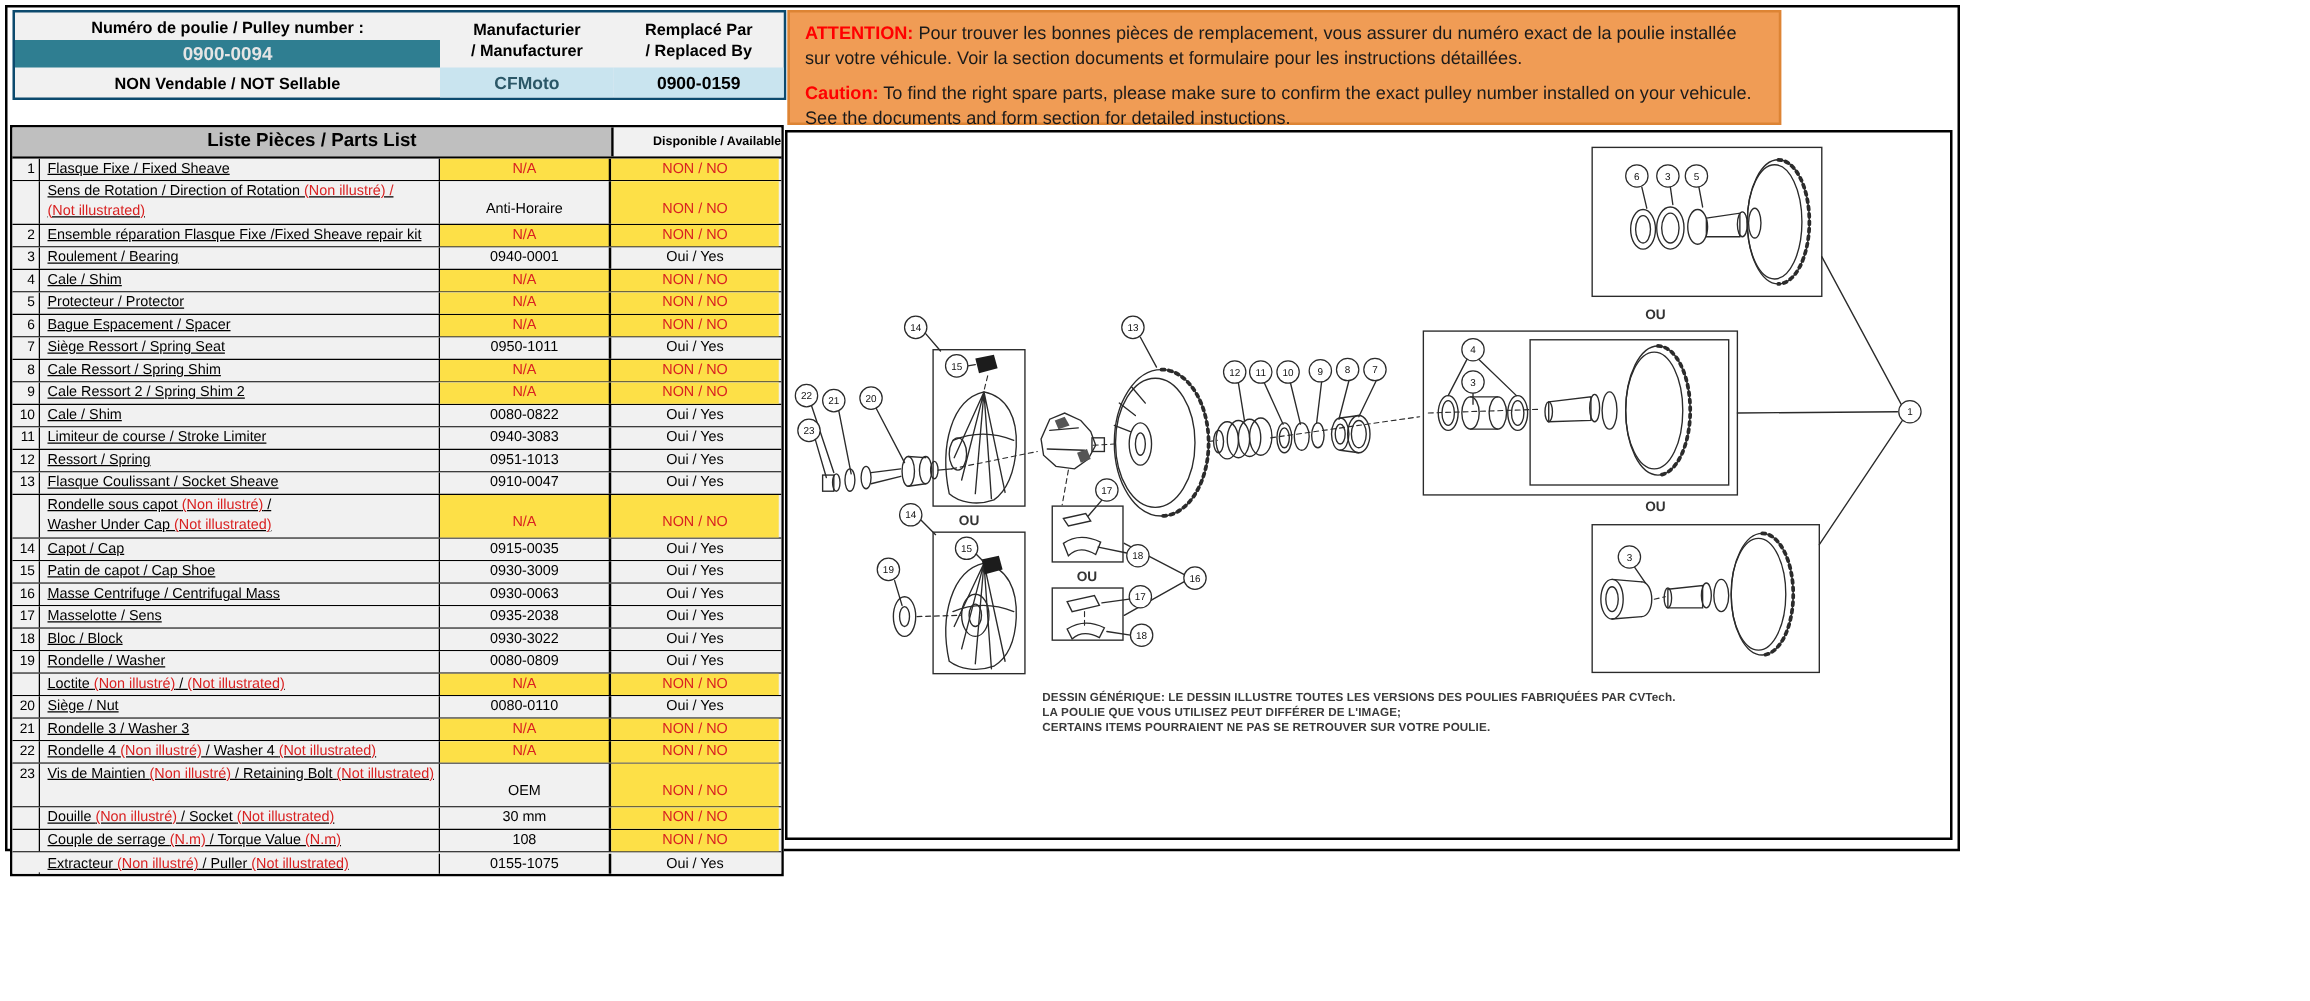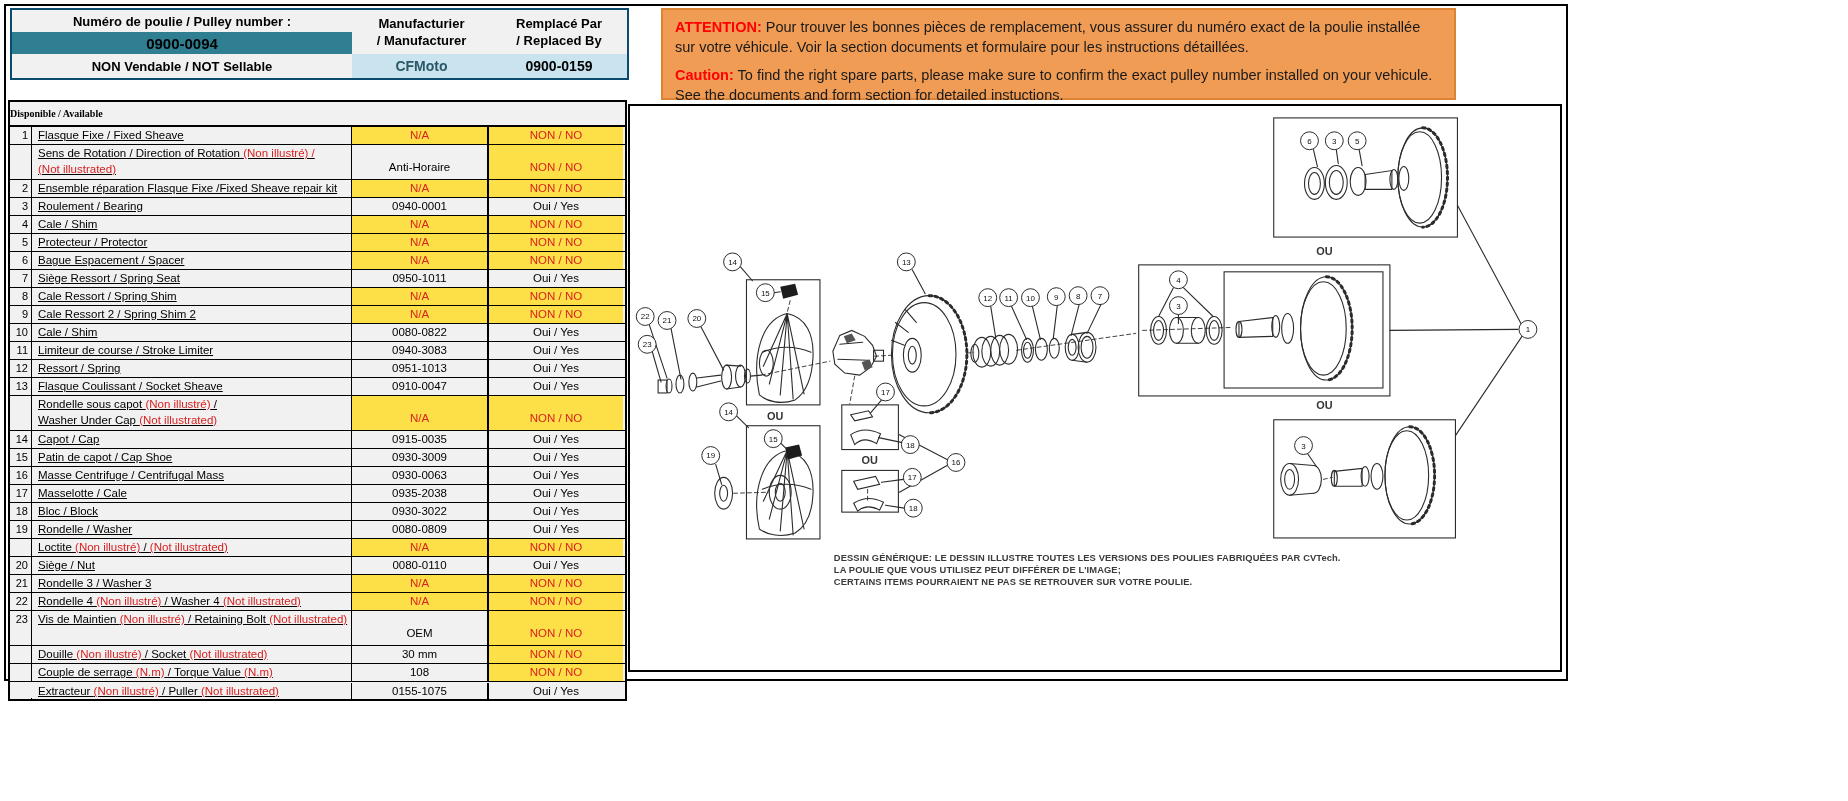--- a/index.html
+++ b/index.html
@@ -4,39 +4,39 @@
 <style>
   html,body{margin:0;padding:0;background:#fff;font-family:"Liberation Sans",sans-serif;}
   .page{position:relative;width:1848px;height:801px;background:#fff;overflow:hidden;}
   .outer-border{position:absolute;left:4px;top:4px;width:1560px;height:673px;border:2px solid #000;}
 
   
   .idtable{position:absolute;left:10px;top:8px;width:619px;height:72px;border:2px solid #0c4a6e;box-sizing:border-box;
            display:grid;grid-template-columns:340px 139px 1fr;grid-template-rows:22px 22px 1fr;background:#F1F1F1;}
   .idtable div{box-sizing:border-box;display:flex;align-items:center;justify-content:center;text-align:center;}
   .id-label{font-weight:bold;font-size:13px;}
-  .id-number{background:#2F7E91;color:#000000;font-weight:bold;font-size:15px;}
+  .id-number{background:#2F7E91;color:#e5e5e5;font-weight:bold;font-size:15px;}
   .id-sellable{font-weight:bold;font-size:13px;}
   .id-2row{grid-row:1/3;font-weight:bold;font-size:13px;flex-direction:column;line-height:17px;}
   .id-blue{background:#C9E4EF;font-weight:bold;font-size:14px;}
   .id-manu-value{color:#2B5767;}
 
   
-  .attention{position:absolute;left:661px;top:8px;width:795px;height:92px;box-sizing:border-box;
+  .attention{position:absolute;left:630px;top:8px;width:795px;height:92px;box-sizing:border-box;
              background:#F09C55;border:2px solid #DD8434;padding:5px 12px;color:#1a1a1a;}
   .attention p{margin:3px 0 0 0;font-size:14.5px;line-height:19.5px;}
   .attention p + p{margin-top:9px;}
   .alert-label{color:#FF0000;font-weight:bold;}
 
   
   .ptable{position:absolute;left:8px;top:100px;width:619px;border:2px solid #000;box-sizing:border-box;background:#fff;}
   .ptitle{display:flex;height:23px;border-bottom:2px solid #000;}
   .ptitle-main{width:481px;box-sizing:border-box;background:#BFBFBF;border-right:2px solid #000;
                font-weight:bold;font-size:15px;text-align:center;line-height:22px;}
-  .ptitle-avail{flex:1;background:#F1F1F1;font-weight:bold;font-size:10px;text-align:left;line-height:23px;font-family:Liberation Serif, serif;}
+  .ptitle-avail{flex:1;background:#F1F1F1;font-weight:bold;font-size:10px;text-align:right;line-height:23px;}
   .prow{display:flex;height:17px;border-bottom:1px solid #000;background:#F1F1F1;}
   .prow:last-child{border-bottom:none;align-items:flex-end;}
   .prow.tall{height:34px;}
   .pcell{box-sizing:border-box;font-size:11.5px;line-height:15px;overflow:hidden;}
   .cnum{width:22px;border-right:1px solid #000;text-align:right;padding:1px 3px 0 0;font-size:11px;}
   .cdesc{width:320px;border-right:1px solid #000;padding:1px 0 0 6px;text-decoration:underline;}
   .tall .cdesc{line-height:15.5px;padding-top:1px;}
   .cpart{width:137px;border-right:2px solid #000;text-align:center;padding-top:1px;}
   .cavail{width:134px;text-align:center;padding-top:1px;}
   .tall .cpart,.tall .cavail{padding-top:15px;}
@@ -78,20 +78,21 @@
     <div class="id-blue" style="grid-row:3;grid-column:3;">0900-0159</div>
   </div>
 
   <div class="attention">
     <p><span class="alert-label">ATTENTION:</span><span> Pour trouver les bonnes pièces de remplacement, vous assurer du numéro exact de la poulie installée sur votre véhicule. Voir la section documents et formulaire pour les instructions détaillées.</span></p>
     <p><span class="alert-label">Caution:</span><span> To find the right spare parts, please make sure to confirm the exact pulley number installed on your vehicule. See the documents and form section for detailed instuctions.</span></p>
   </div>
 
   <div class="ptable">
     <div class="ptitle">
+      <div class="ptitle-main">Liste Pièces / Parts List</div>
       <div class="ptitle-avail">Disponible / Available</div>
     </div>
     <div>
         <div class="prow">
           <div class="pcell cnum">1</div>
           <div class="pcell cdesc"><span>Flasque Fixe / Fixed Sheave</span></div>
           <div class="pcell cpart pink red">N/A</div>
           <div class="pcell cavail pink red">NON / NO</div>
         </div>
         <div class="prow tall">
@@ -191,21 +192,21 @@
           <div class="pcell cavail">Oui / Yes</div>
         </div>
         <div class="prow">
           <div class="pcell cnum">16</div>
           <div class="pcell cdesc"><span>Masse Centrifuge / Centrifugal Mass</span></div>
           <div class="pcell cpart">0930-0063</div>
           <div class="pcell cavail">Oui / Yes</div>
         </div>
         <div class="prow">
           <div class="pcell cnum">17</div>
-          <div class="pcell cdesc"><span>Masselotte / Cale</span></div>
+          <div class="pcell cdesc"><span>Masselotte / Sens</span></div>
           <div class="pcell cpart">0935-2038</div>
           <div class="pcell cavail">Oui / Yes</div>
         </div>
         <div class="prow">
           <div class="pcell cnum">18</div>
           <div class="pcell cdesc"><span>Bloc / Block</span></div>
           <div class="pcell cpart">0930-3022</div>
           <div class="pcell cavail">Oui / Yes</div>
         </div>
         <div class="prow">

